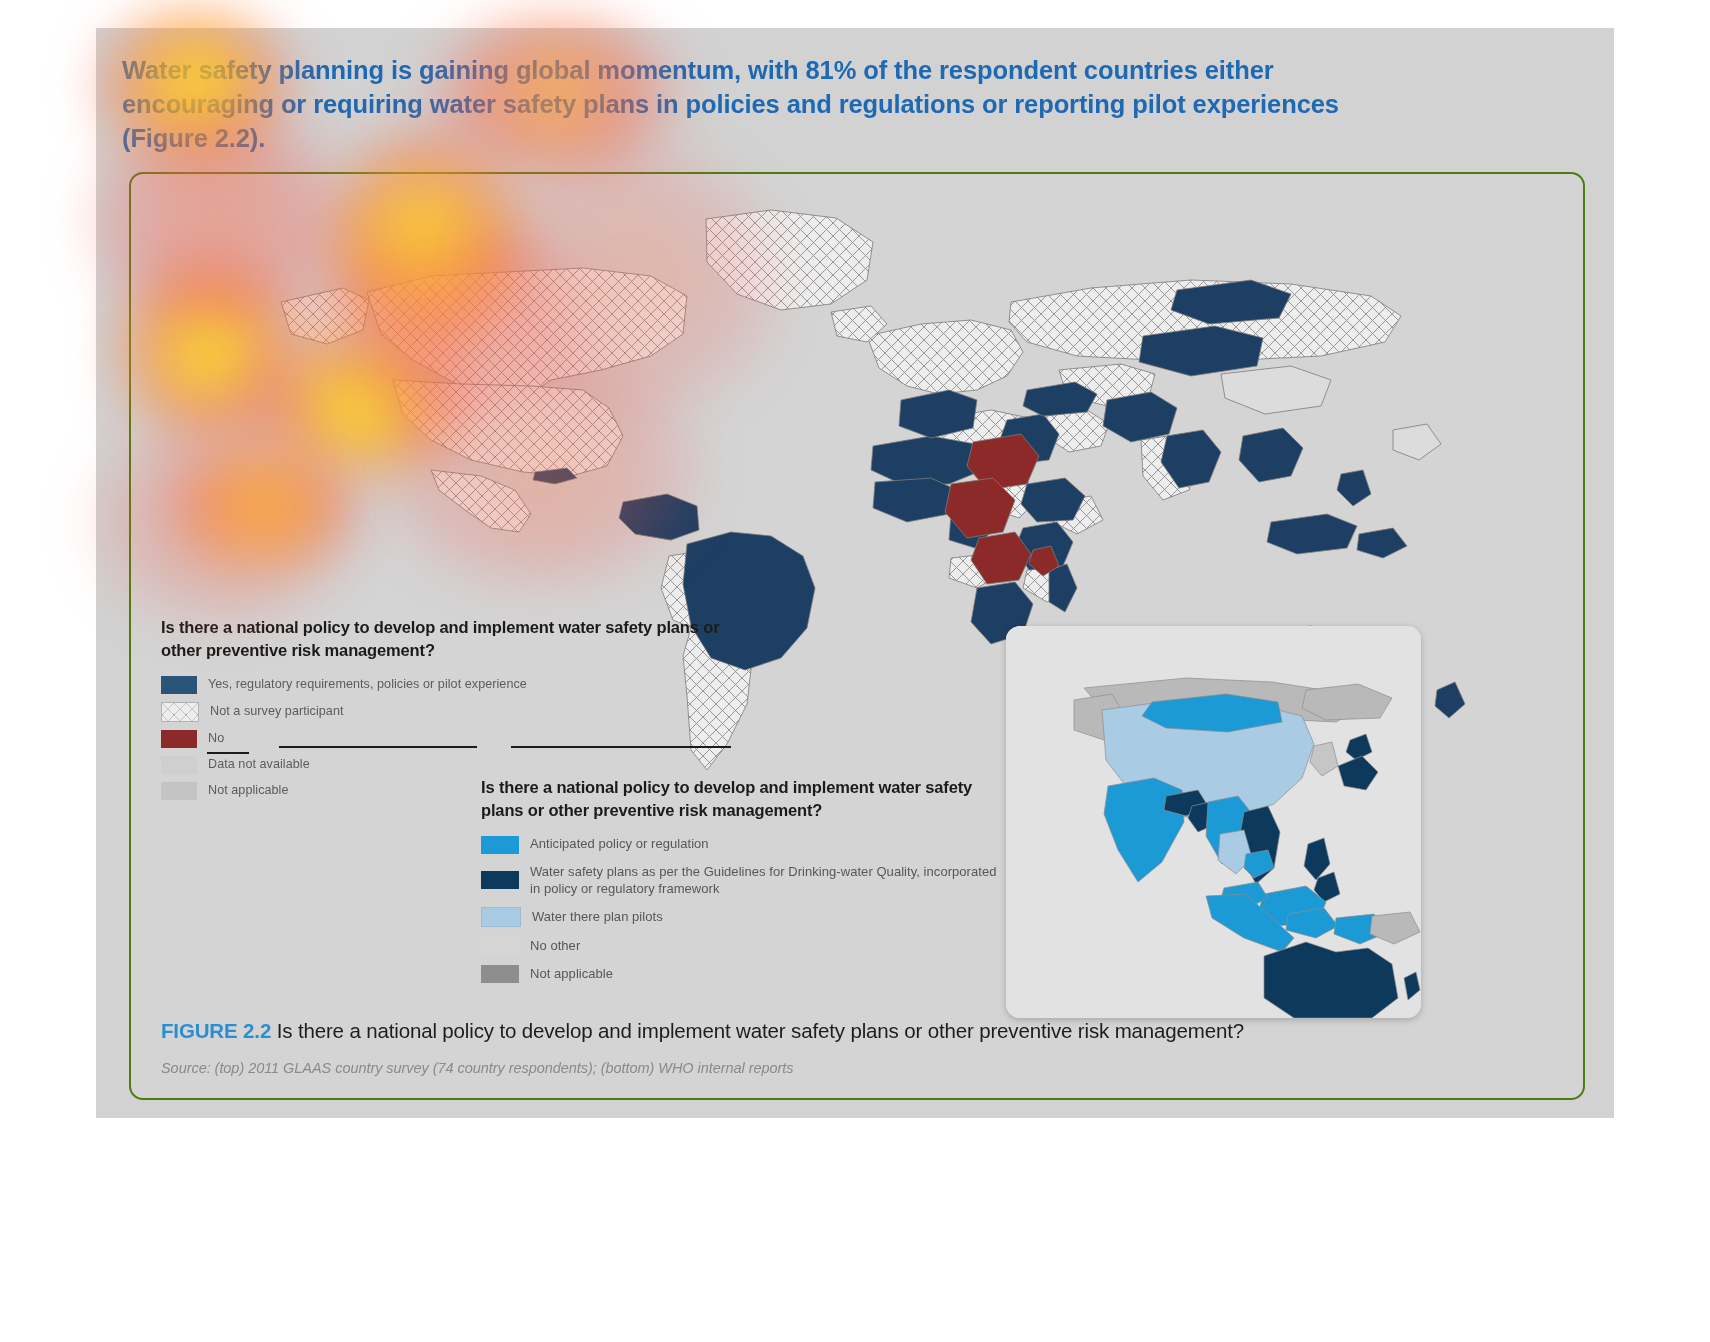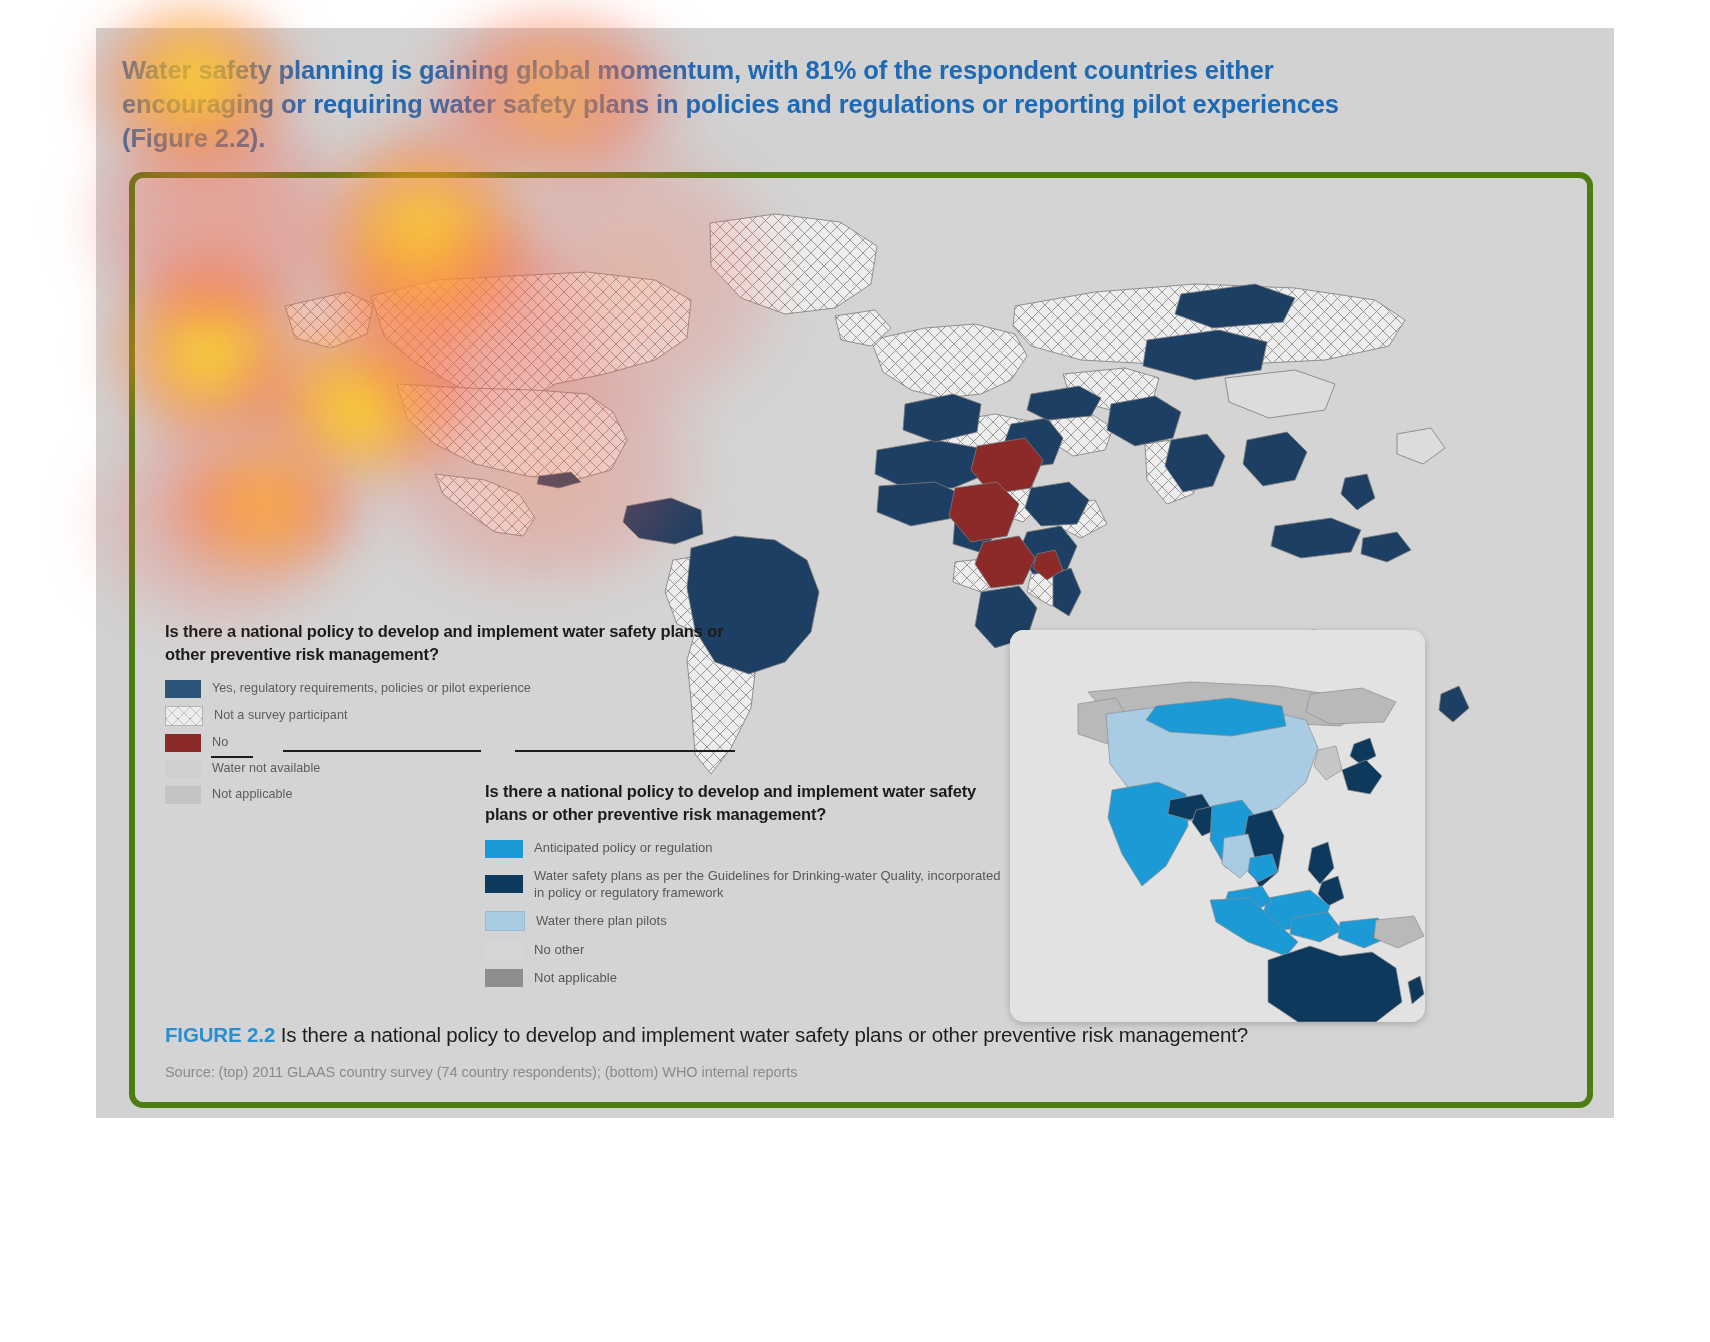--- a/index.html
+++ b/index.html
@@ -40,21 +40,21 @@
     z-index: 6;
   }
 
   
   #figure-panel {
     position: absolute;
     left: 33px;
     top: 144px;
     width: 1452px;
     height: 924px;
-    border: 6px solid #4d7c0f;
+    border: 2px solid #4d7c0f;
     border-radius: 14px;
     background: #d4d4d4;
     overflow: hidden;
     z-index: 3;
   }
 
   
   #world-map {
     position: absolute;
     left: 0px;
@@ -149,20 +149,21 @@
     white-space: nowrap;
   }
   #caption-label {
     color: #2a8fd0;
     font-weight: bold;
     margin-top: 48px;
   }
   #caption-source {
     margin-top: 17px;
     font-size: 14.5px;
+    font-style: italic;
     color: #8a8a8a;
     letter-spacing: -0.05px;
   }
 
   
   #heat-overlay {
     position: absolute;
     left: 0;
     top: 0;
     width: 1710px;
@@ -289,21 +290,21 @@
       <div class="legend-row">
         <span class="legend-swatch hatch-swatch"></span>
         <span class="legend-label">Not a survey participant</span>
       </div>
       <div class="legend-row">
         <span class="legend-swatch" style="background:#8c2a2a;"></span>
         <span class="legend-label">No</span>
       </div>
       <div class="legend-row">
         <span class="legend-swatch" style="background:#cfcfcf;"></span>
-        <span class="legend-label">Water not available</span>
+        <span class="legend-label">Data not available</span>
       </div>
       <div class="legend-row">
         <span class="legend-swatch" style="background:#c4c4c4;"></span>
         <span class="legend-label">Not applicable</span>
       </div>
     </div>
 
     <div class="scan-rule" style="left:76px;  top:578px; width:42px;"></div>
     <div class="scan-rule" style="left:148px; top:572px; width:198px;"></div>
     <div class="scan-rule" style="left:380px; top:572px; width:220px;"></div>

